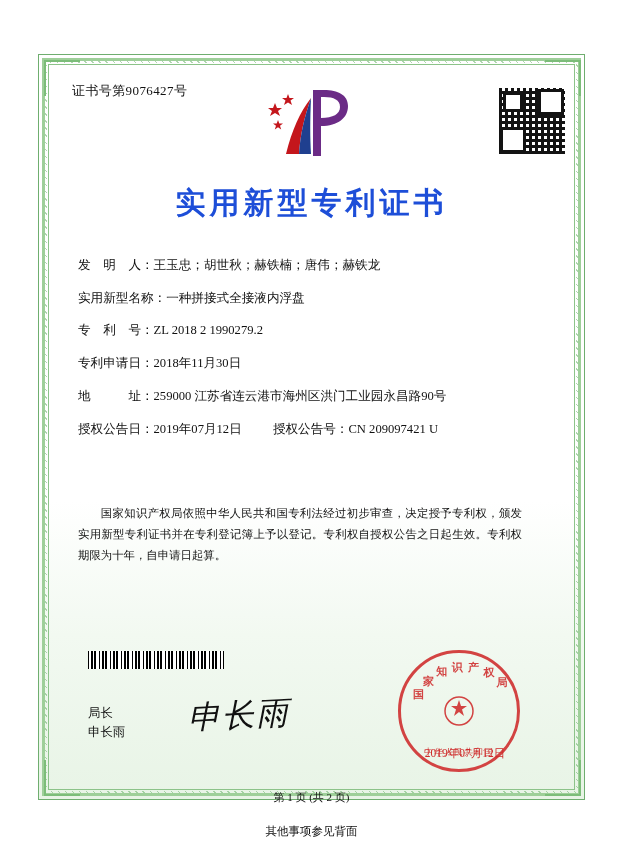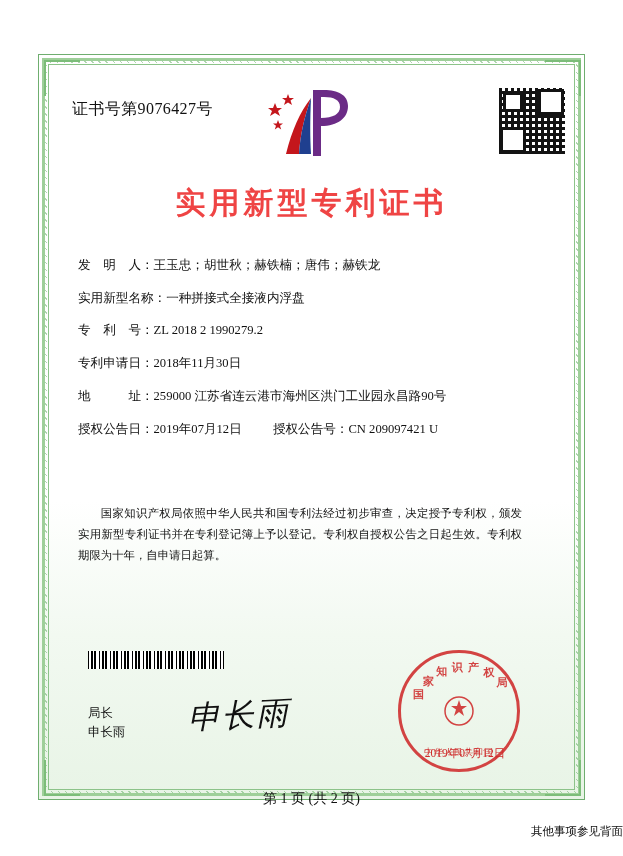--- a/index.html
+++ b/index.html
@@ -72,22 +72,22 @@
     border: 2px solid #7cbd79;
   }
   .corner.tl { left: 44px; top: 60px; border-right: none; border-bottom: none; }
   .corner.tr { left: 545px; top: 60px; border-left: none; border-bottom: none; }
   .corner.bl { left: 44px; top: 760px; border-right: none; border-top: none; }
   .corner.br { left: 545px; top: 760px; border-left: none; border-top: none; }
 
   
   .cert-no {
     position: absolute;
-    left: 72px; top: 99px;
-    font-size: 16px;
+    left: 72px; top: 82px;
+    font-size: 13px;
     letter-spacing: .4px;
     color: #111;
   }
   .qr {
     position: absolute;
     right: 58px; top: 88px;
     width: 66px; height: 66px;
     background-color: #fff;
     background-image:
       repeating-linear-gradient(90deg, #000 0 3px, #fff 3px 6px),
@@ -115,21 +115,21 @@
   }
 
   .doc-title {
     position: absolute;
     left: 0; right: 0;
     top: 183px;
     text-align: center;
     font-size: 30px;
     font-weight: bold;
     letter-spacing: 4px;
-    color: #ef4444;
+    color: #1d4ed8;
     font-family: "DejaVu Serif", "Liberation Serif", serif;
   }
 
   .fields {
     position: absolute;
     left: 78px;
     top: 258px;
     width: 460px;
   }
   .field-row {
@@ -237,28 +237,28 @@
     font-size: 11.5px;
     color: #cf2b2b;
     font-family: "Liberation Serif", serif;
   }
 
   .page-num {
     position: absolute;
     left: 0; right: 0;
     top: 790px;
     text-align: center;
-    font-size: 14px;
+    font-size: 11px;
     color: #111;
   }
   .footer-note {
     position: absolute;
     left: 0; right: 0;
     top: 824px;
-    text-align: right;
+    text-align: center;
     font-size: 11.5px;
     color: #111;
   }
 </style>
 </head>
 <body>
 
 <div class="page">
 
   <div class="frame-outer"></div>

